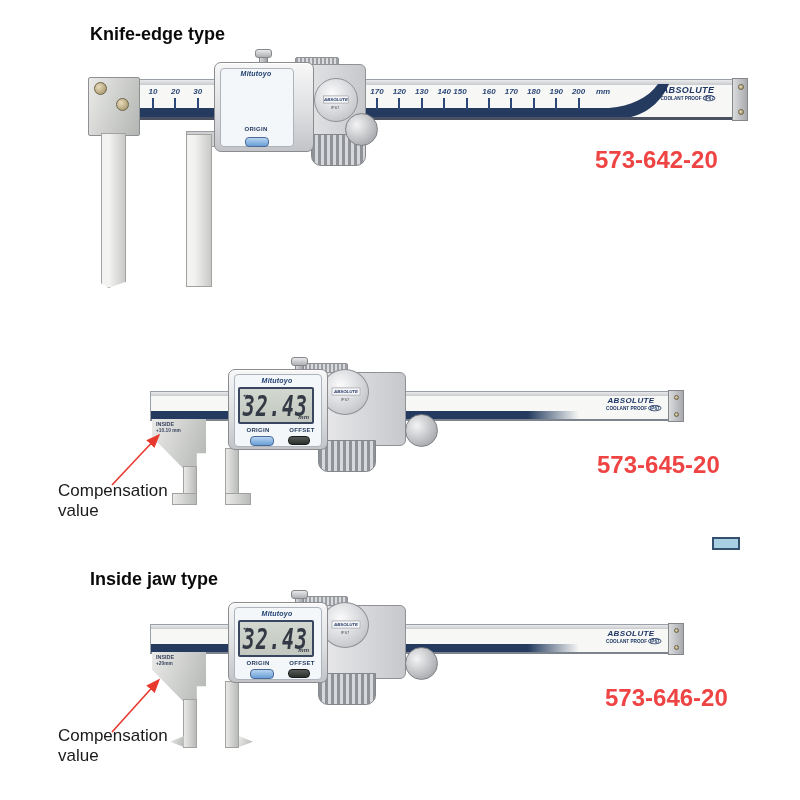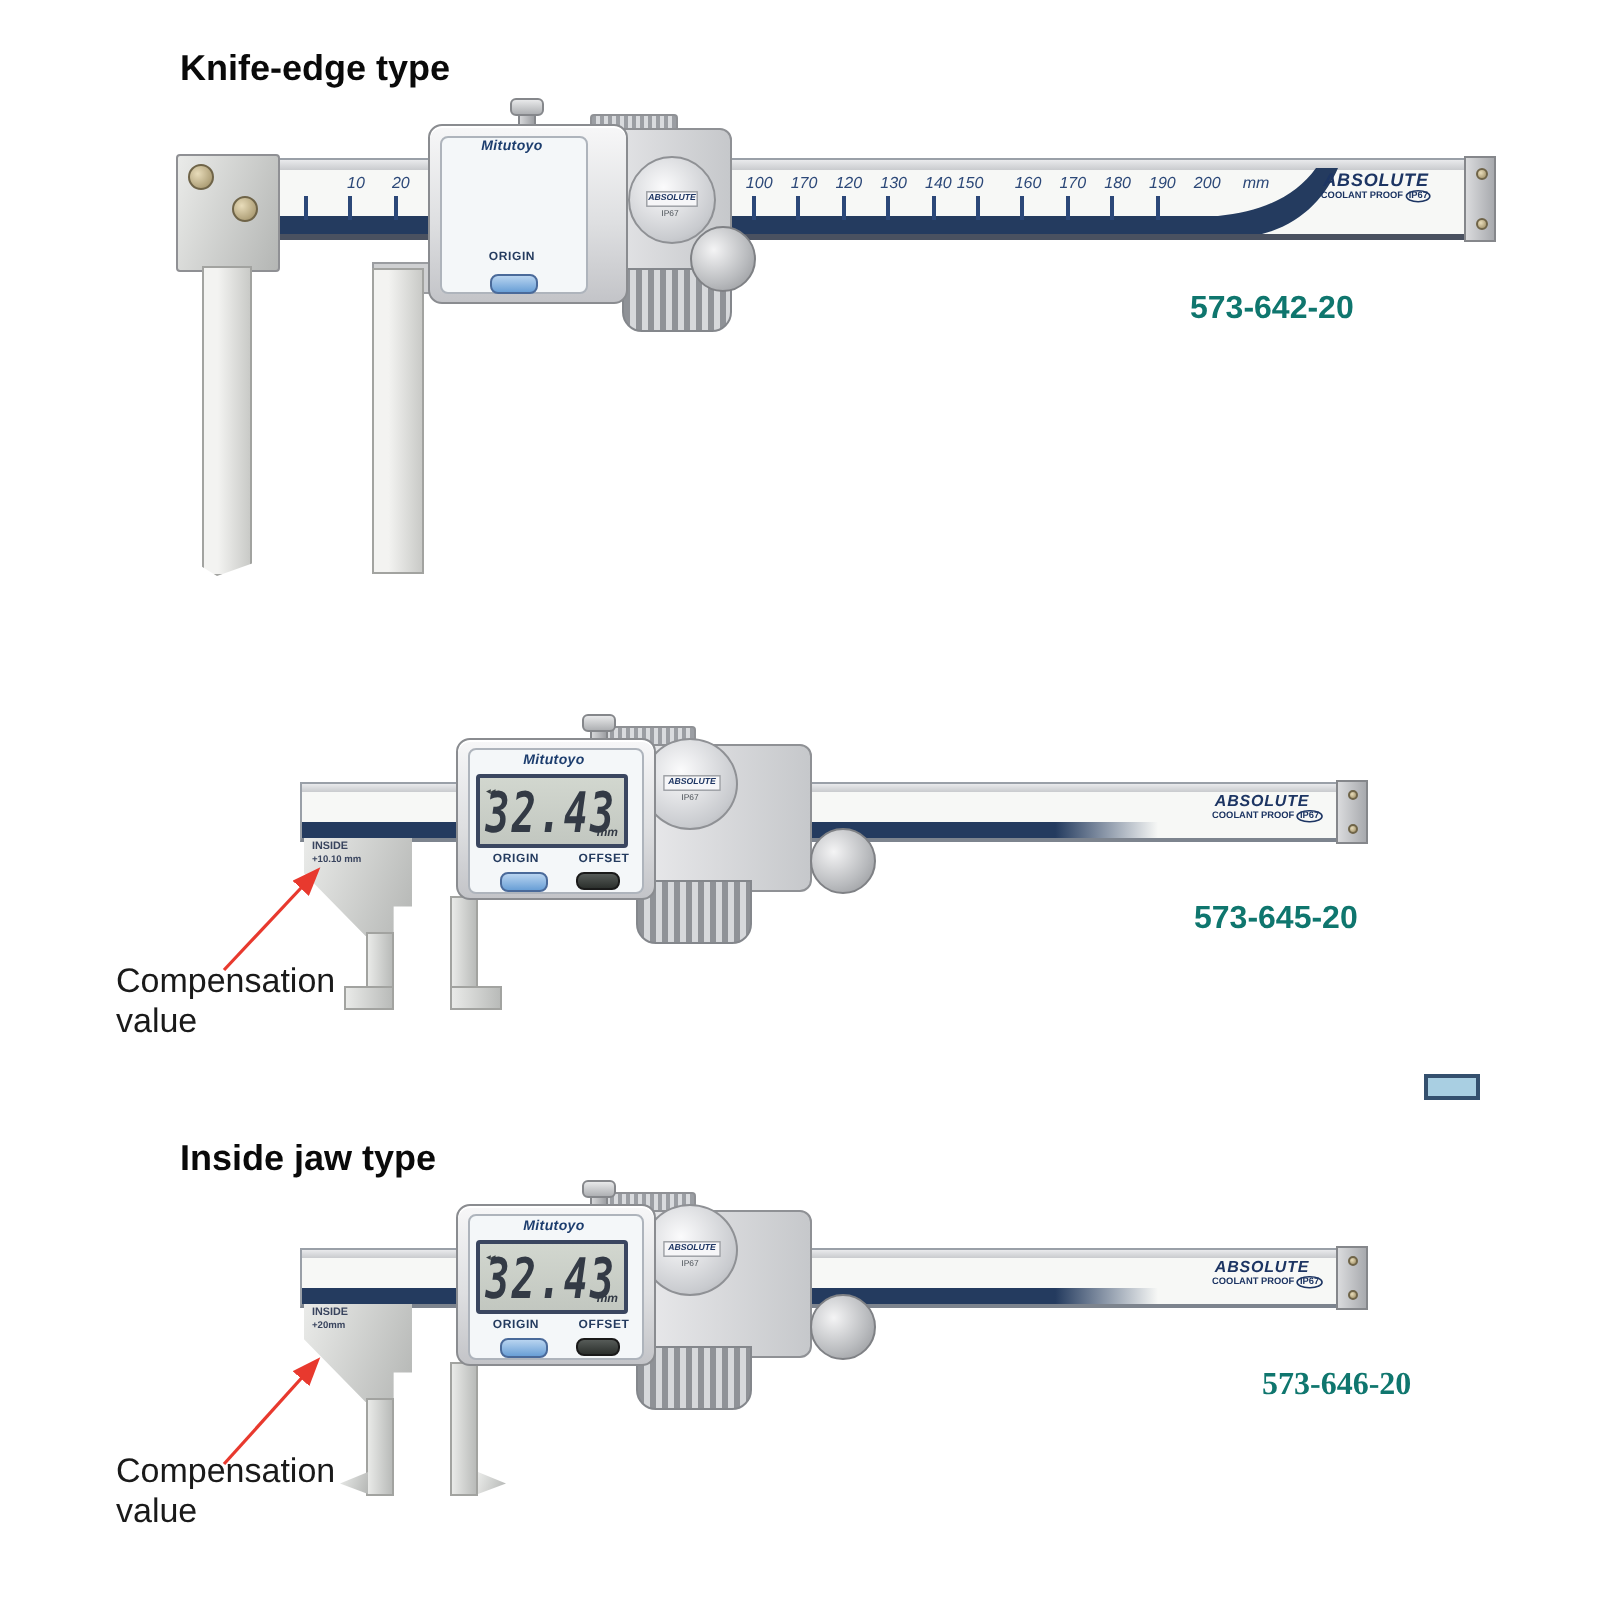--- a/index.html
+++ b/index.html
@@ -1,27 +1,27 @@
 <!DOCTYPE html>
 <html><head>
 <meta charset="utf-8">
 <style>
   html,body{margin:0;padding:0;background:#fff;font-family:"Liberation Sans",sans-serif;}
   #root{position:relative;width:800px;height:800px;background:#fff;overflow:hidden;}
   .a{position:absolute;}
   .heading{font-size:18px;font-weight:bold;color:#0a0a0a;}
-  .model{font-size:16px;font-weight:bold;color:#0f766e;}
+  .model{font-size:24px;font-weight:bold;color:#ef4444;}
   .callout{font-size:17px;color:#1a1a1a;line-height:20px;}
   .beam{background:#f7f8f6;border:1px solid #9aa0a8;border-bottom:3px solid #4a5160;box-sizing:border-box;}
   .beam2{background:#f7f8f6;border:1px solid #9aa0a8;border-bottom:2px solid #7d848e;box-sizing:border-box;}
   .sliver{left:0;top:0;right:0;height:5px;background:linear-gradient(#e9eaec,#c9cbce);}
   .sliver2{left:0;top:0;right:0;height:4px;background:linear-gradient(#e9eaec,#c9cbce);}
   .stripe{background:#243b5f;}
   .stripefade{background:linear-gradient(90deg,#243b5f 0 88%,rgba(36,59,95,0) 100%);}
-  .scale-num{top:7px;transform:translateX(-50%);font-size:8px;font-style:italic;font-weight:normal;color:#2c4878;margin-left:25px;}
+  .scale-num{top:7px;transform:translateX(-50%);font-size:8px;font-style:italic;font-weight:bold;color:#2c4878;}
   .scale-tick{top:18px;width:2px;height:12px;background:#2c4878;transform:translateX(-50%);}
   .abs-label{font-size:9px;font-weight:bold;font-style:italic;color:#1d3563;letter-spacing:.4px;text-align:center;}
   .abs-label.sm{font-size:8px;}
   .coolant{width:100%;font-size:6px;font-weight:bold;color:#1d3563;text-align:center;transform:scale(.78);transform-origin:center top;white-space:nowrap;}
   .ip{display:inline-block;border:1px solid #1d3563;border-radius:50%;font-size:6px;padding:0 1px;color:#1d3563;}
   .endcap{background:linear-gradient(90deg,#dadbdd,#a8aaae);border:1px solid #85878b;box-sizing:border-box;}
   .screw{border-radius:50%;background:radial-gradient(circle at 35% 35%,#e8dcba,#9a8a60);border:1px solid #6f6448;box-sizing:border-box;}
   .blade{background:linear-gradient(90deg,#f3f3f1 30%,#c9cac7);border:1px solid #a2a3a0;box-sizing:border-box;}
   .jawmetal{background:linear-gradient(110deg,#eaebe9,#b4b6b4);}
   .jawpart{background:linear-gradient(90deg,#e9eae8,#b9bbb9);border:1px solid #a2a3a0;box-sizing:border-box;}
@@ -245,21 +245,21 @@
   <div class="a lcd" style="left:238px;top:620px;width:76px;height:37px;">
     <div class="a indicator" style="left:3px;top:3px;">◂◂</div>
     <div class="a digits" style="right:4px;top:50%;font-size:20px;transform:translateY(-50%) scaleY(1.4);">32.43</div>
     <div class="a lcdunit" style="right:3px;bottom:2px;">mm</div>
   </div>
   <div class="a btnlabel" style="left:238px;top:660px;width:40px;">ORIGIN</div>
   <div class="a btnlabel" style="left:280px;top:660px;width:44px;">OFFSET</div>
   <div class="a bluebtn" style="left:250px;top:669px;width:22px;height:8px;"></div>
   <div class="a blackbtn" style="left:288px;top:669px;width:20px;height:7px;"></div>
 
-  <div class="a model" style="left:631px;top:684px;font-family:Liberation Serif, serif;">573-646-20</div>
+  <div class="a model" style="left:605px;top:684px;">573-646-20</div>
 
   <div class="a callout" style="left:58px;top:726px;">
     <div>Compensation</div>
     <div>value</div>
   </div>
   <svg class="a" style="left:100px;top:671px;" width="75" height="65">
     <defs>
       <marker id="ah3" markerWidth="9" markerHeight="7" refX="7" refY="3.5" orient="auto">
         <path d="M0,0 L9,3.5 L0,7 Z" fill="#e8392e"></path>
       </marker>

